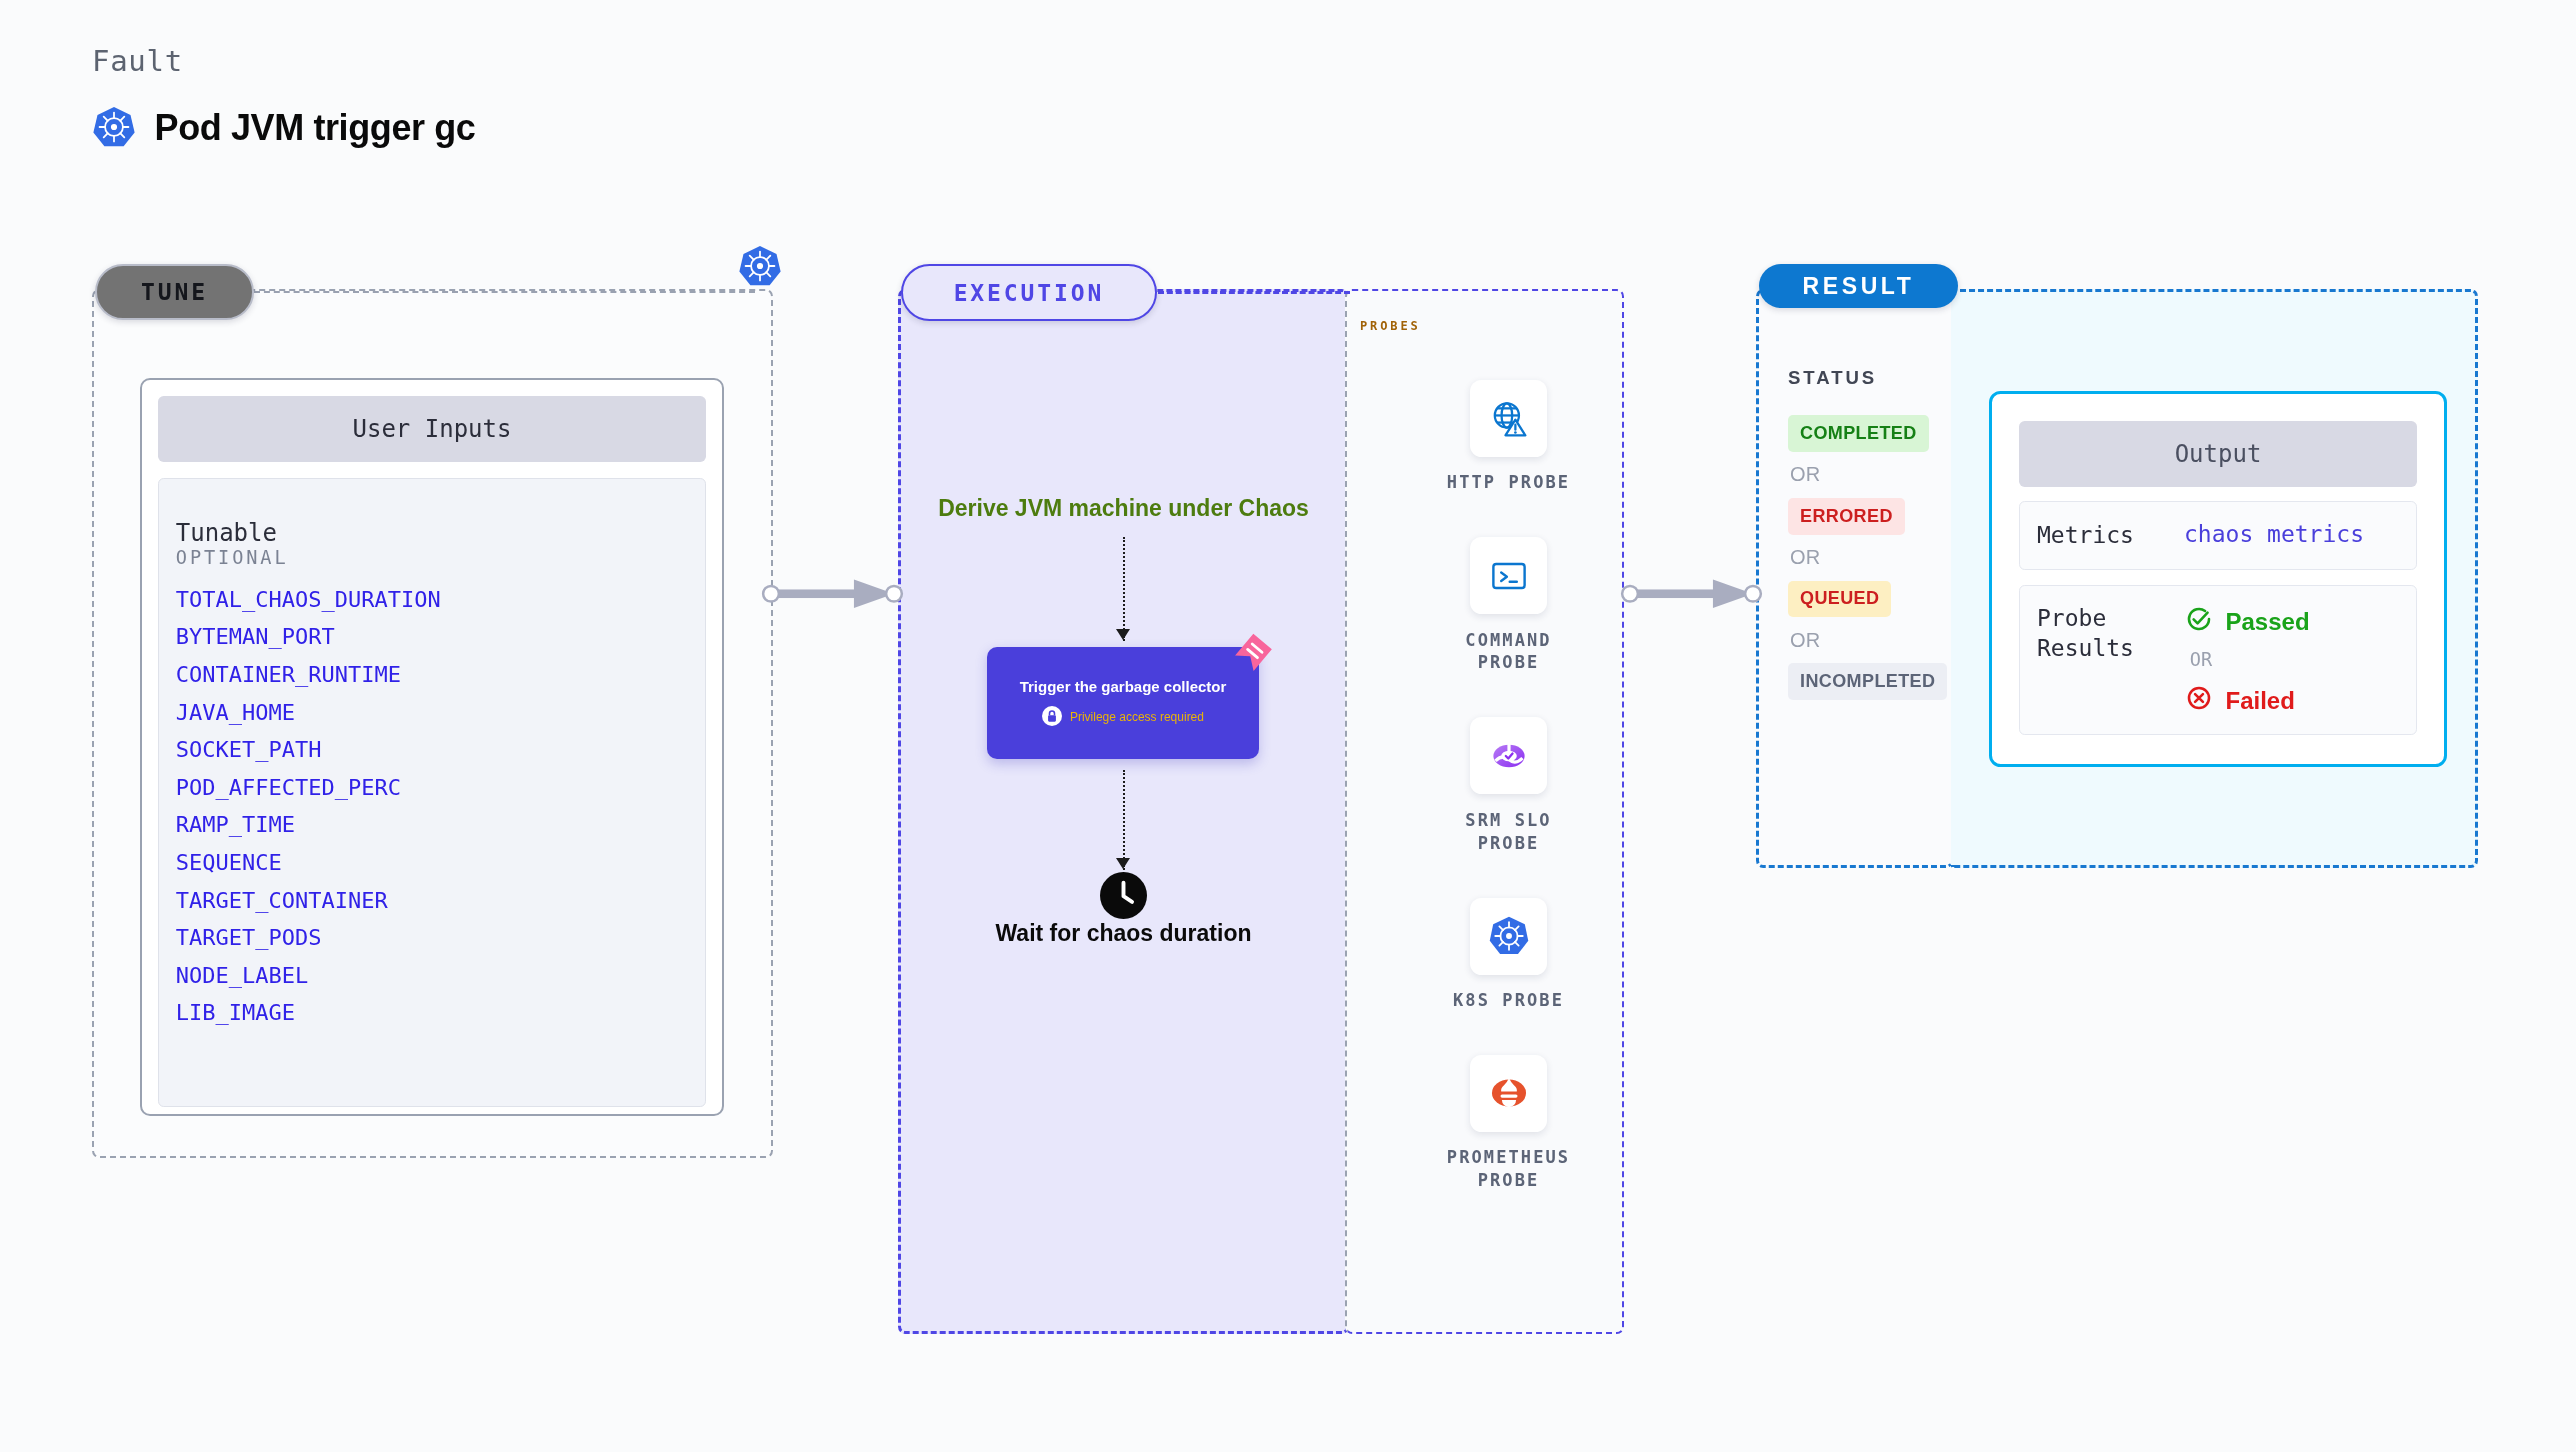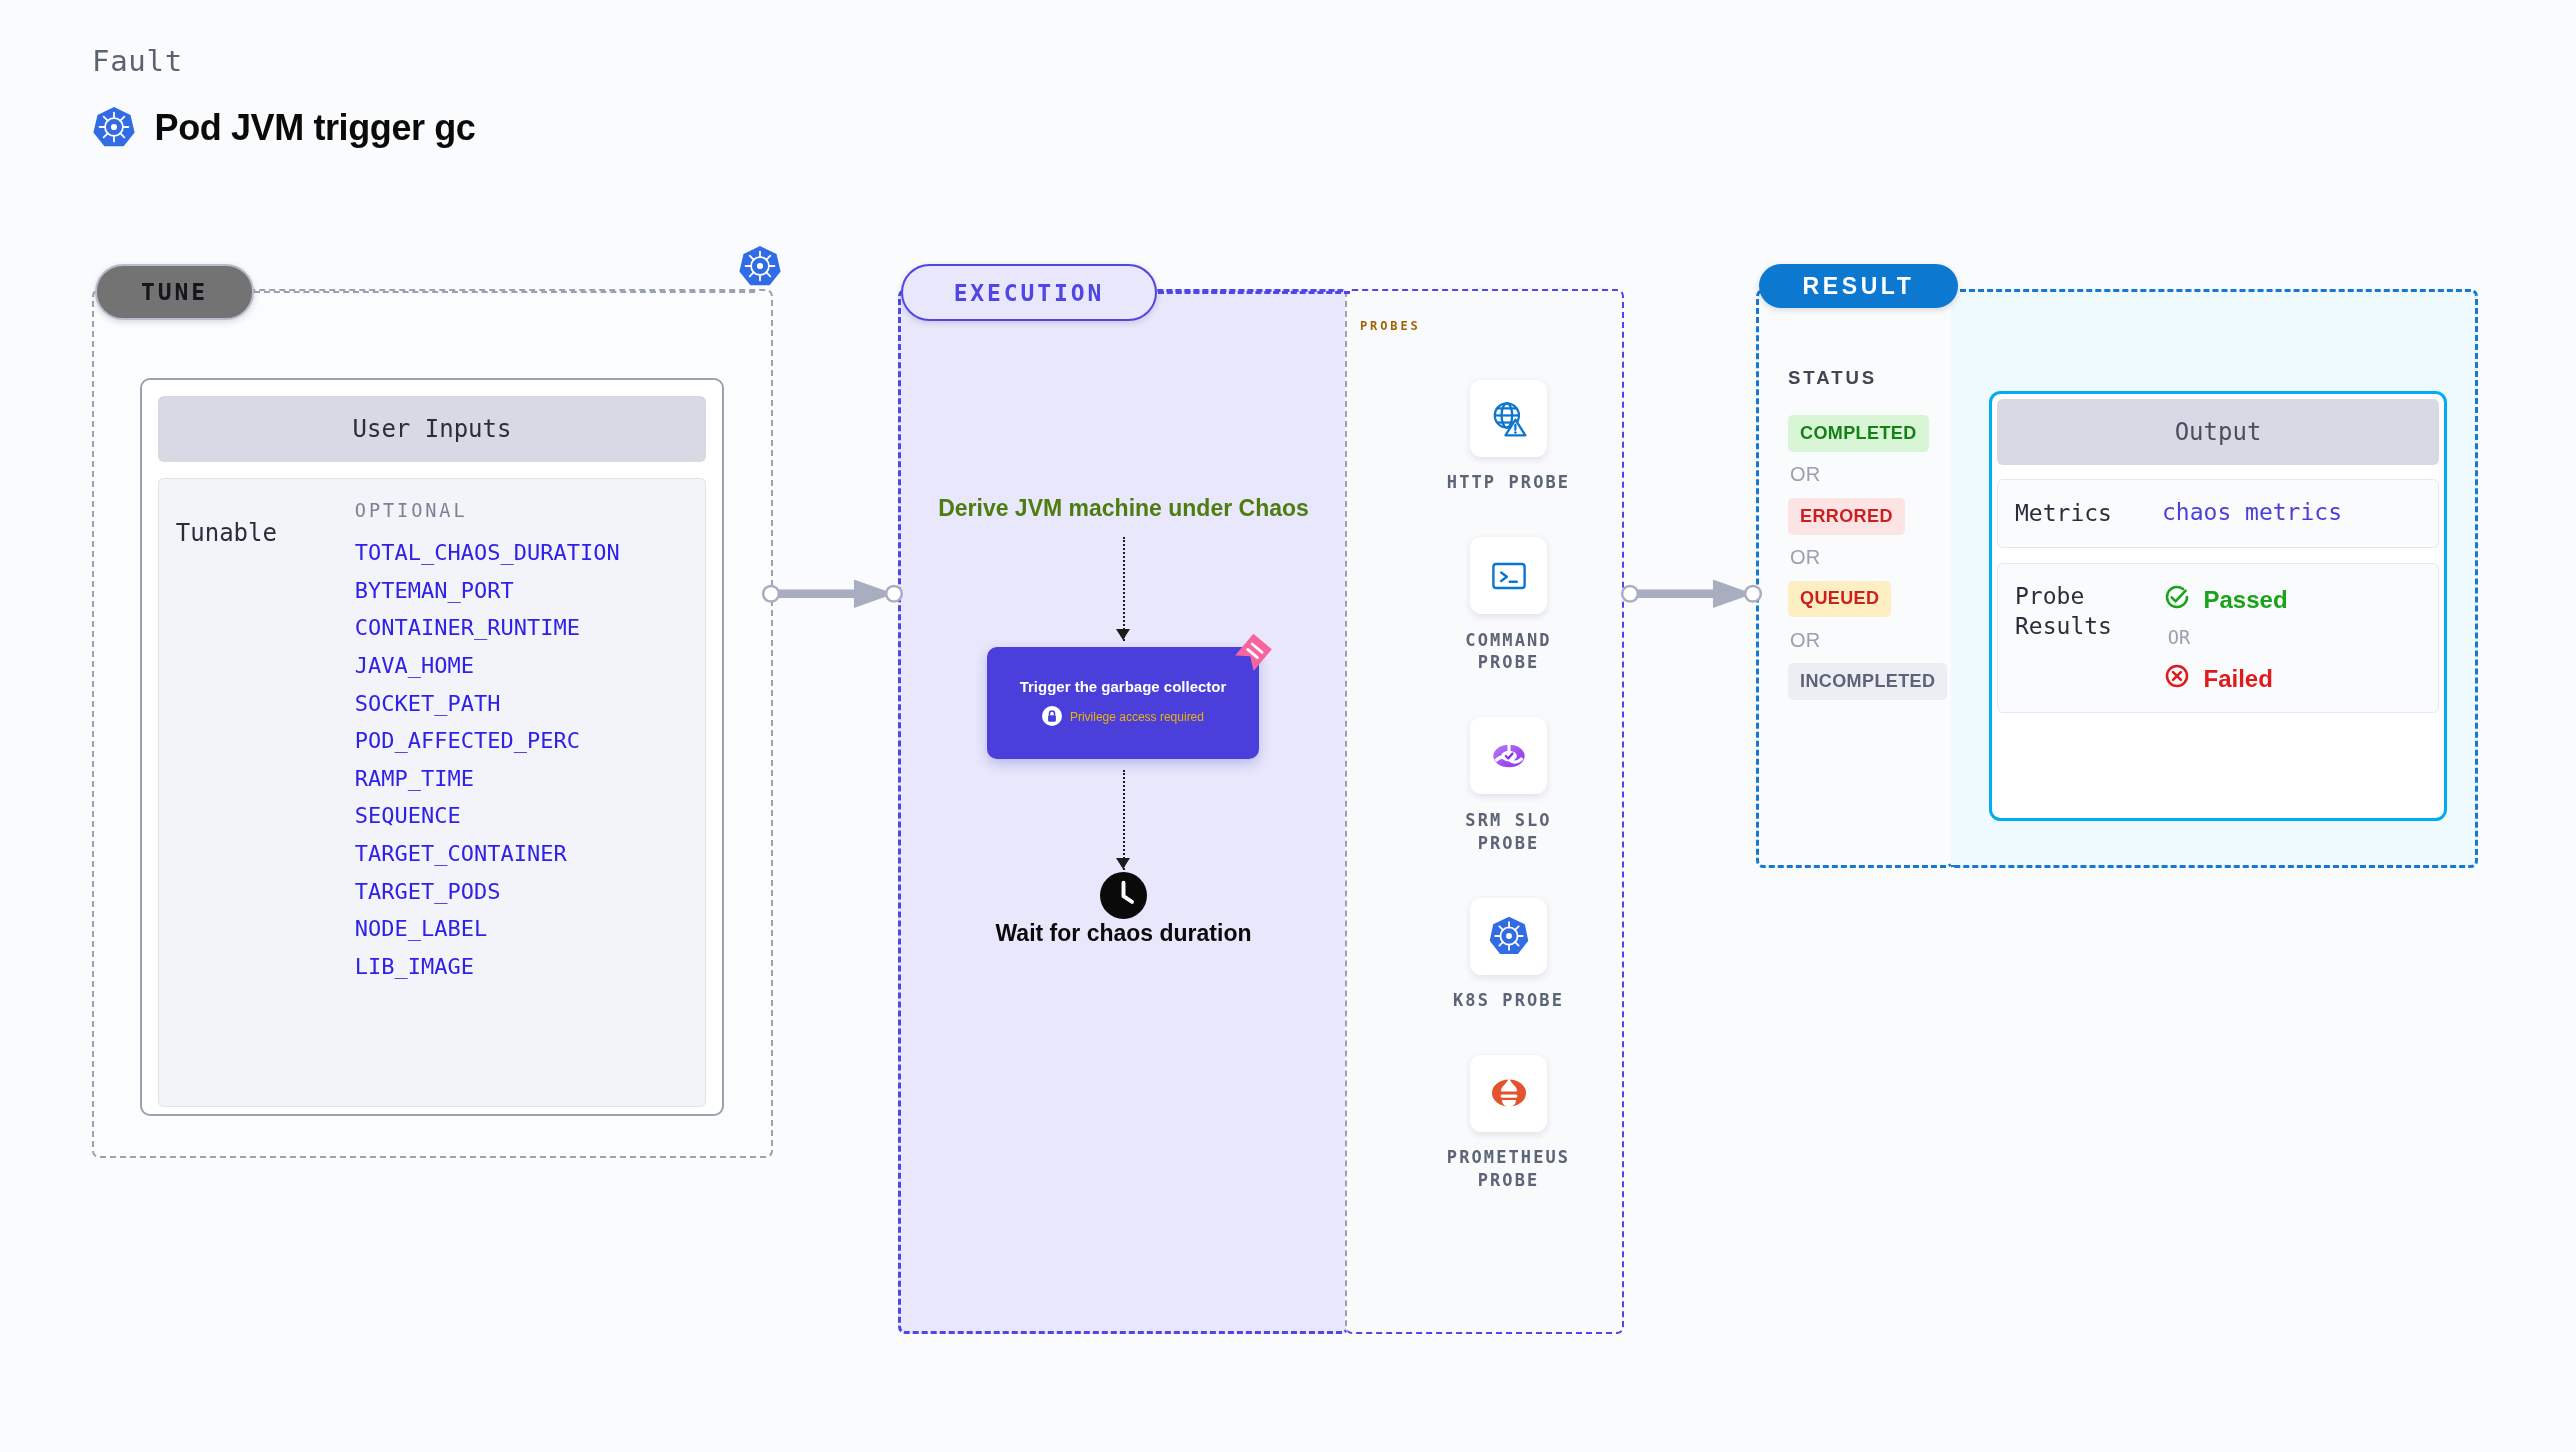--- a/index.html
+++ b/index.html
@@ -65,21 +65,21 @@
     padding: 15.8px;
   }
   #user-inputs-header {
     height: 66px; background: #d8d9e4; border-radius: 5.7px;
     display: flex; align-items: center; justify-content: center;
     font-family: "DejaVu Sans Mono", monospace; font-size: 24px; color: #2b2d3a;
   }
   #tunable-box {
     margin-top: 15.8px; height: 629px; background: #f2f4f9;
     border: 1.4px solid #dfe2ea; border-radius: 5.7px;
-    display: flex; padding: 21.5px 17px;
+    display: flex; padding: 21.5px 17px; flex-direction: column;
   }
   #tunable-label {
     font-family: "DejaVu Sans Mono", monospace; font-size: 24px;
     color: #2b2d3a; width: 179px; flex: none; padding-top: 18.6px;
   }
   #optional-label {
     font-family: "DejaVu Sans Mono", monospace; font-size: 18.6px;
     color: #7b8293; letter-spacing: 2.9px; margin-bottom: 13px;
   }
   .param {
@@ -150,22 +150,22 @@
   }
   #status-list { position: absolute; left: 1788px; top: 415px; width: 154px; }
   .status-badge {
     display: inline-block; padding: 7.9px 12px; border-radius: 5px;
     font-size: 18px; font-weight: bold; letter-spacing: 0.4px;
   }
   .or-text { font-size: 20px; color: #9aa0ae; margin: 11.5px 0 11.5px 2.1px; }
 
   
   #output-card {
-    position: absolute; left: 1989px; top: 391px; width: 458px; height: 430px;
-    background: #ffffff; border: 3.6px solid #00aeef; border-radius: 11.5px; padding: 5px;
+    position: absolute; left: 1989px; top: 391px; width: 458px; height: 376px;
+    background: #ffffff; border: 3.6px solid #00aeef; border-radius: 11.5px; padding: 27px;
   }
   #output-header {
     height: 66px; background: #d8d9e4; border-radius: 5.7px;
     display: flex; align-items: center; justify-content: center;
     font-family: "DejaVu Sans Mono", monospace; font-size: 24px; color: #4a4f60;
   }
   .out-row {
     margin-top: 14.3px; border: 1.4px solid #e4e7ef; border-radius: 5.7px;
     background: #fafbfd; display: flex; padding: 18.6px 17px;
   }

